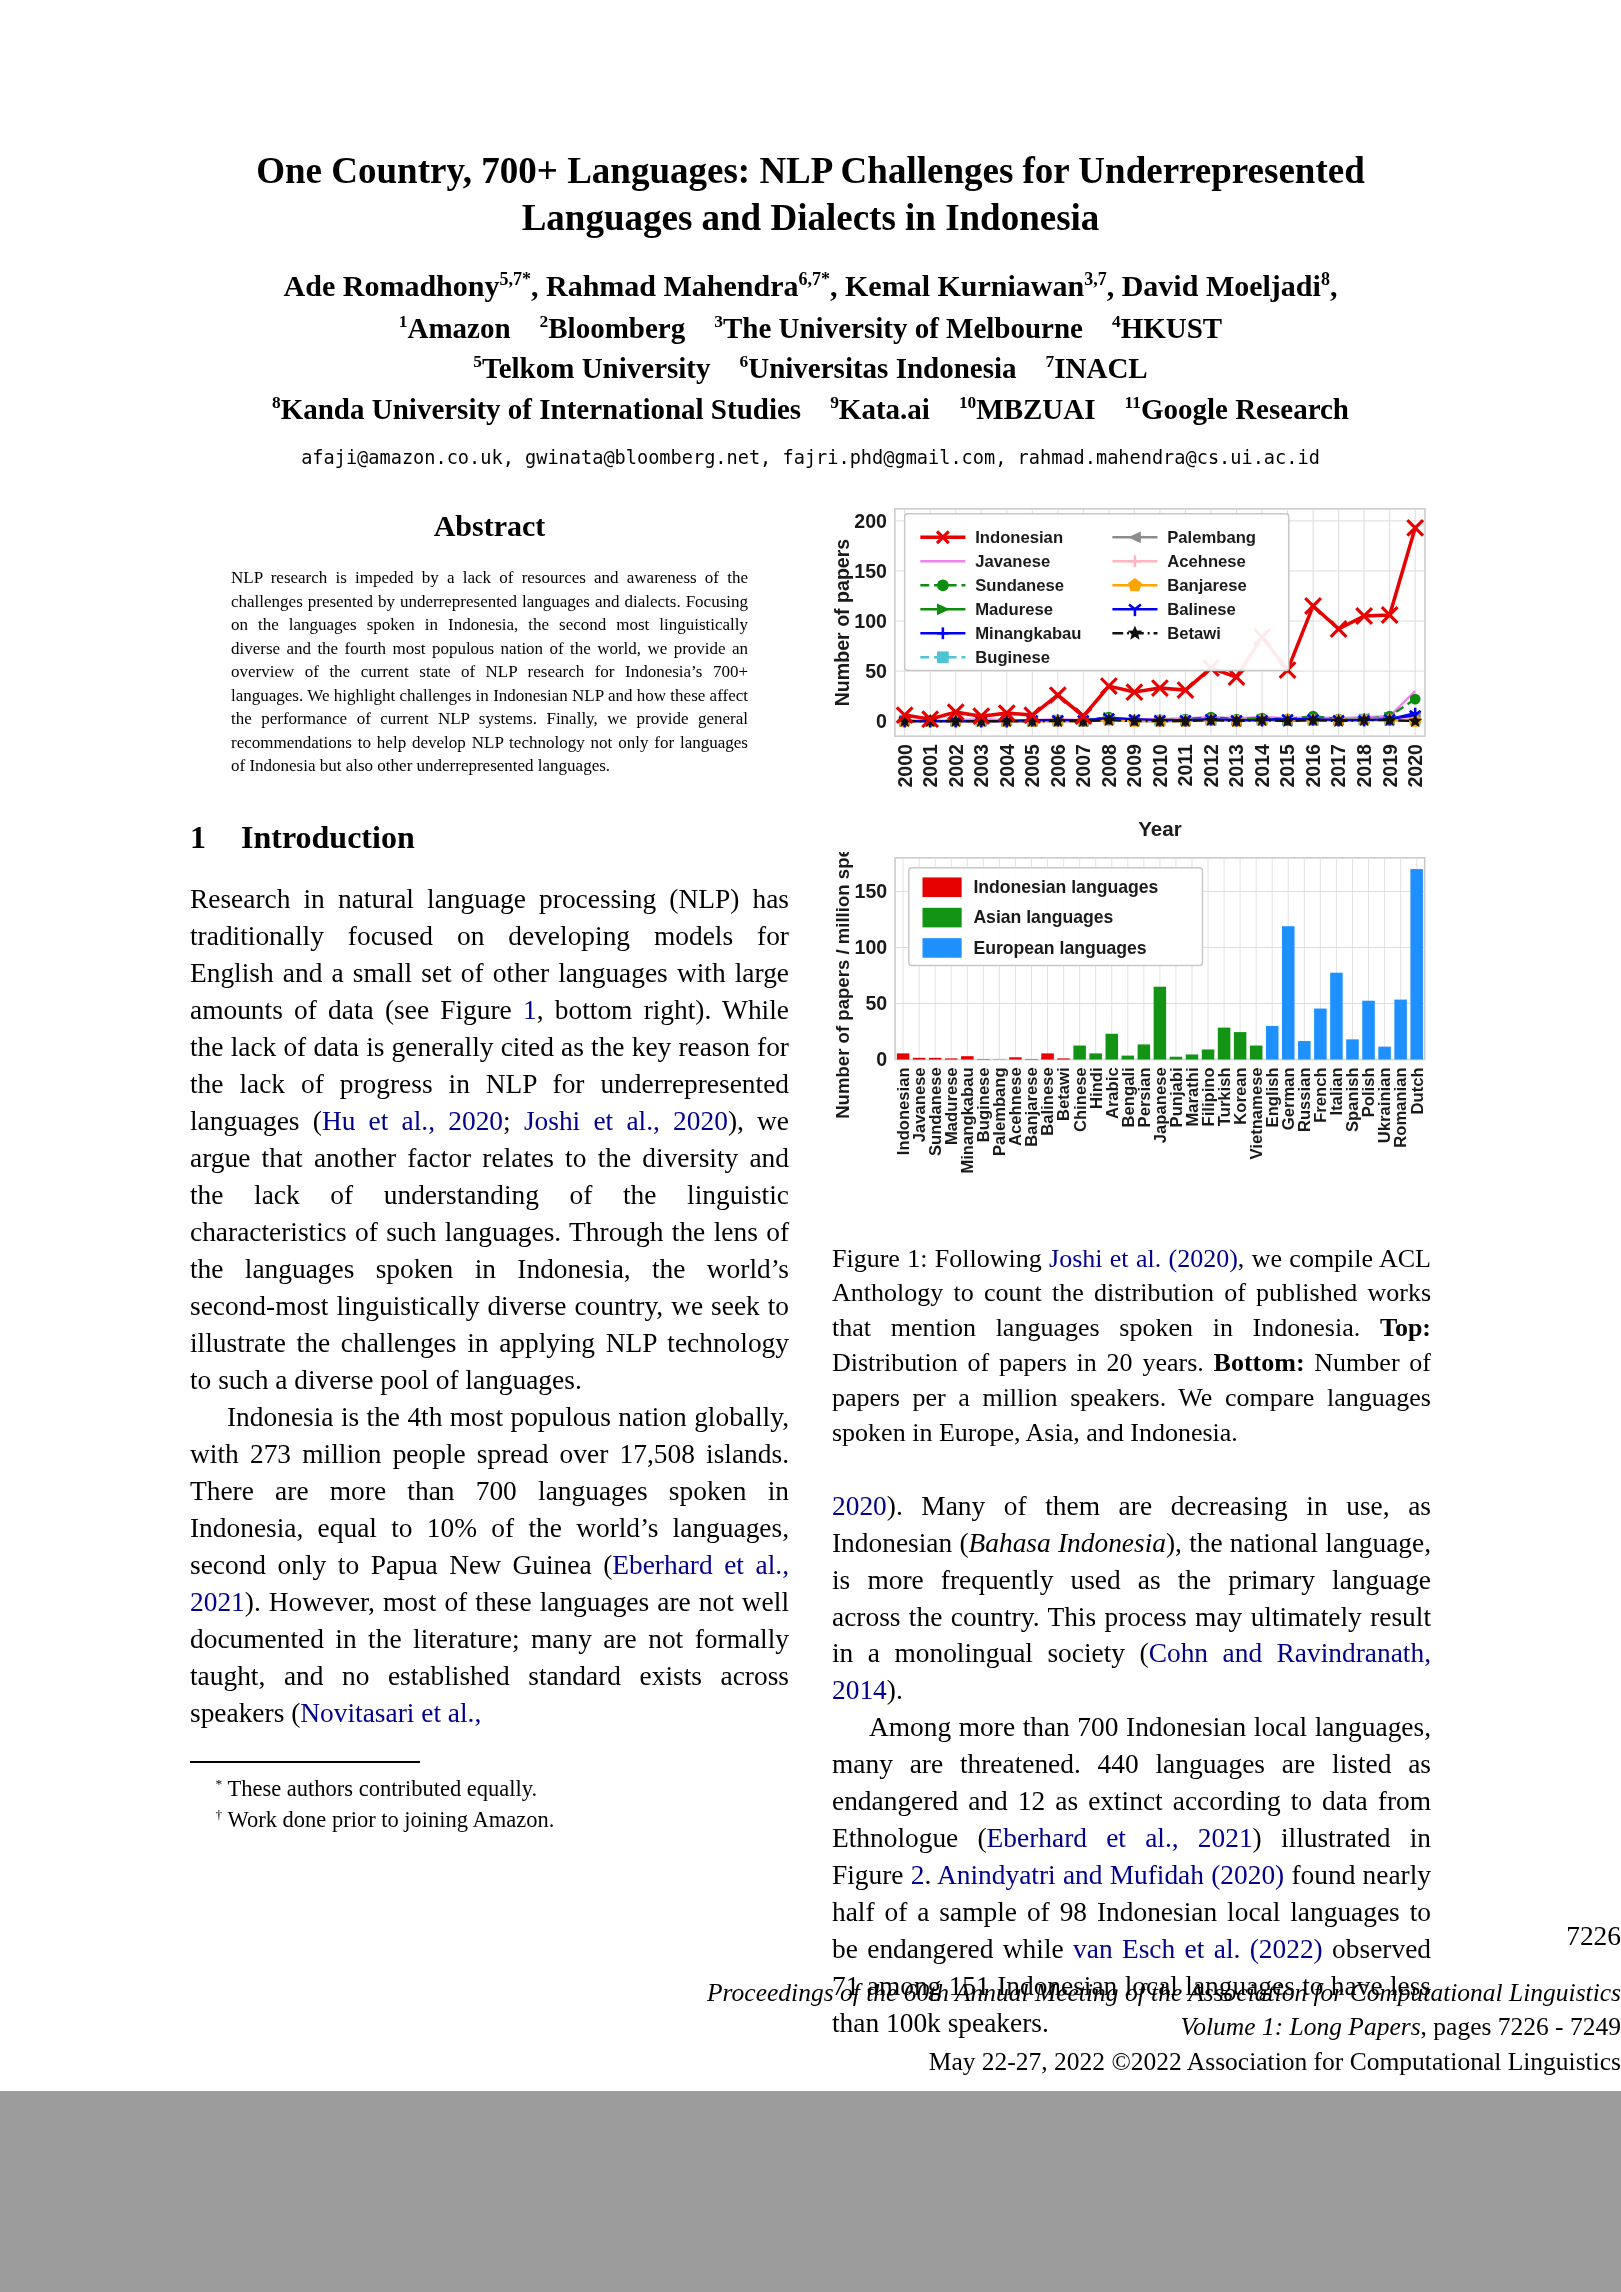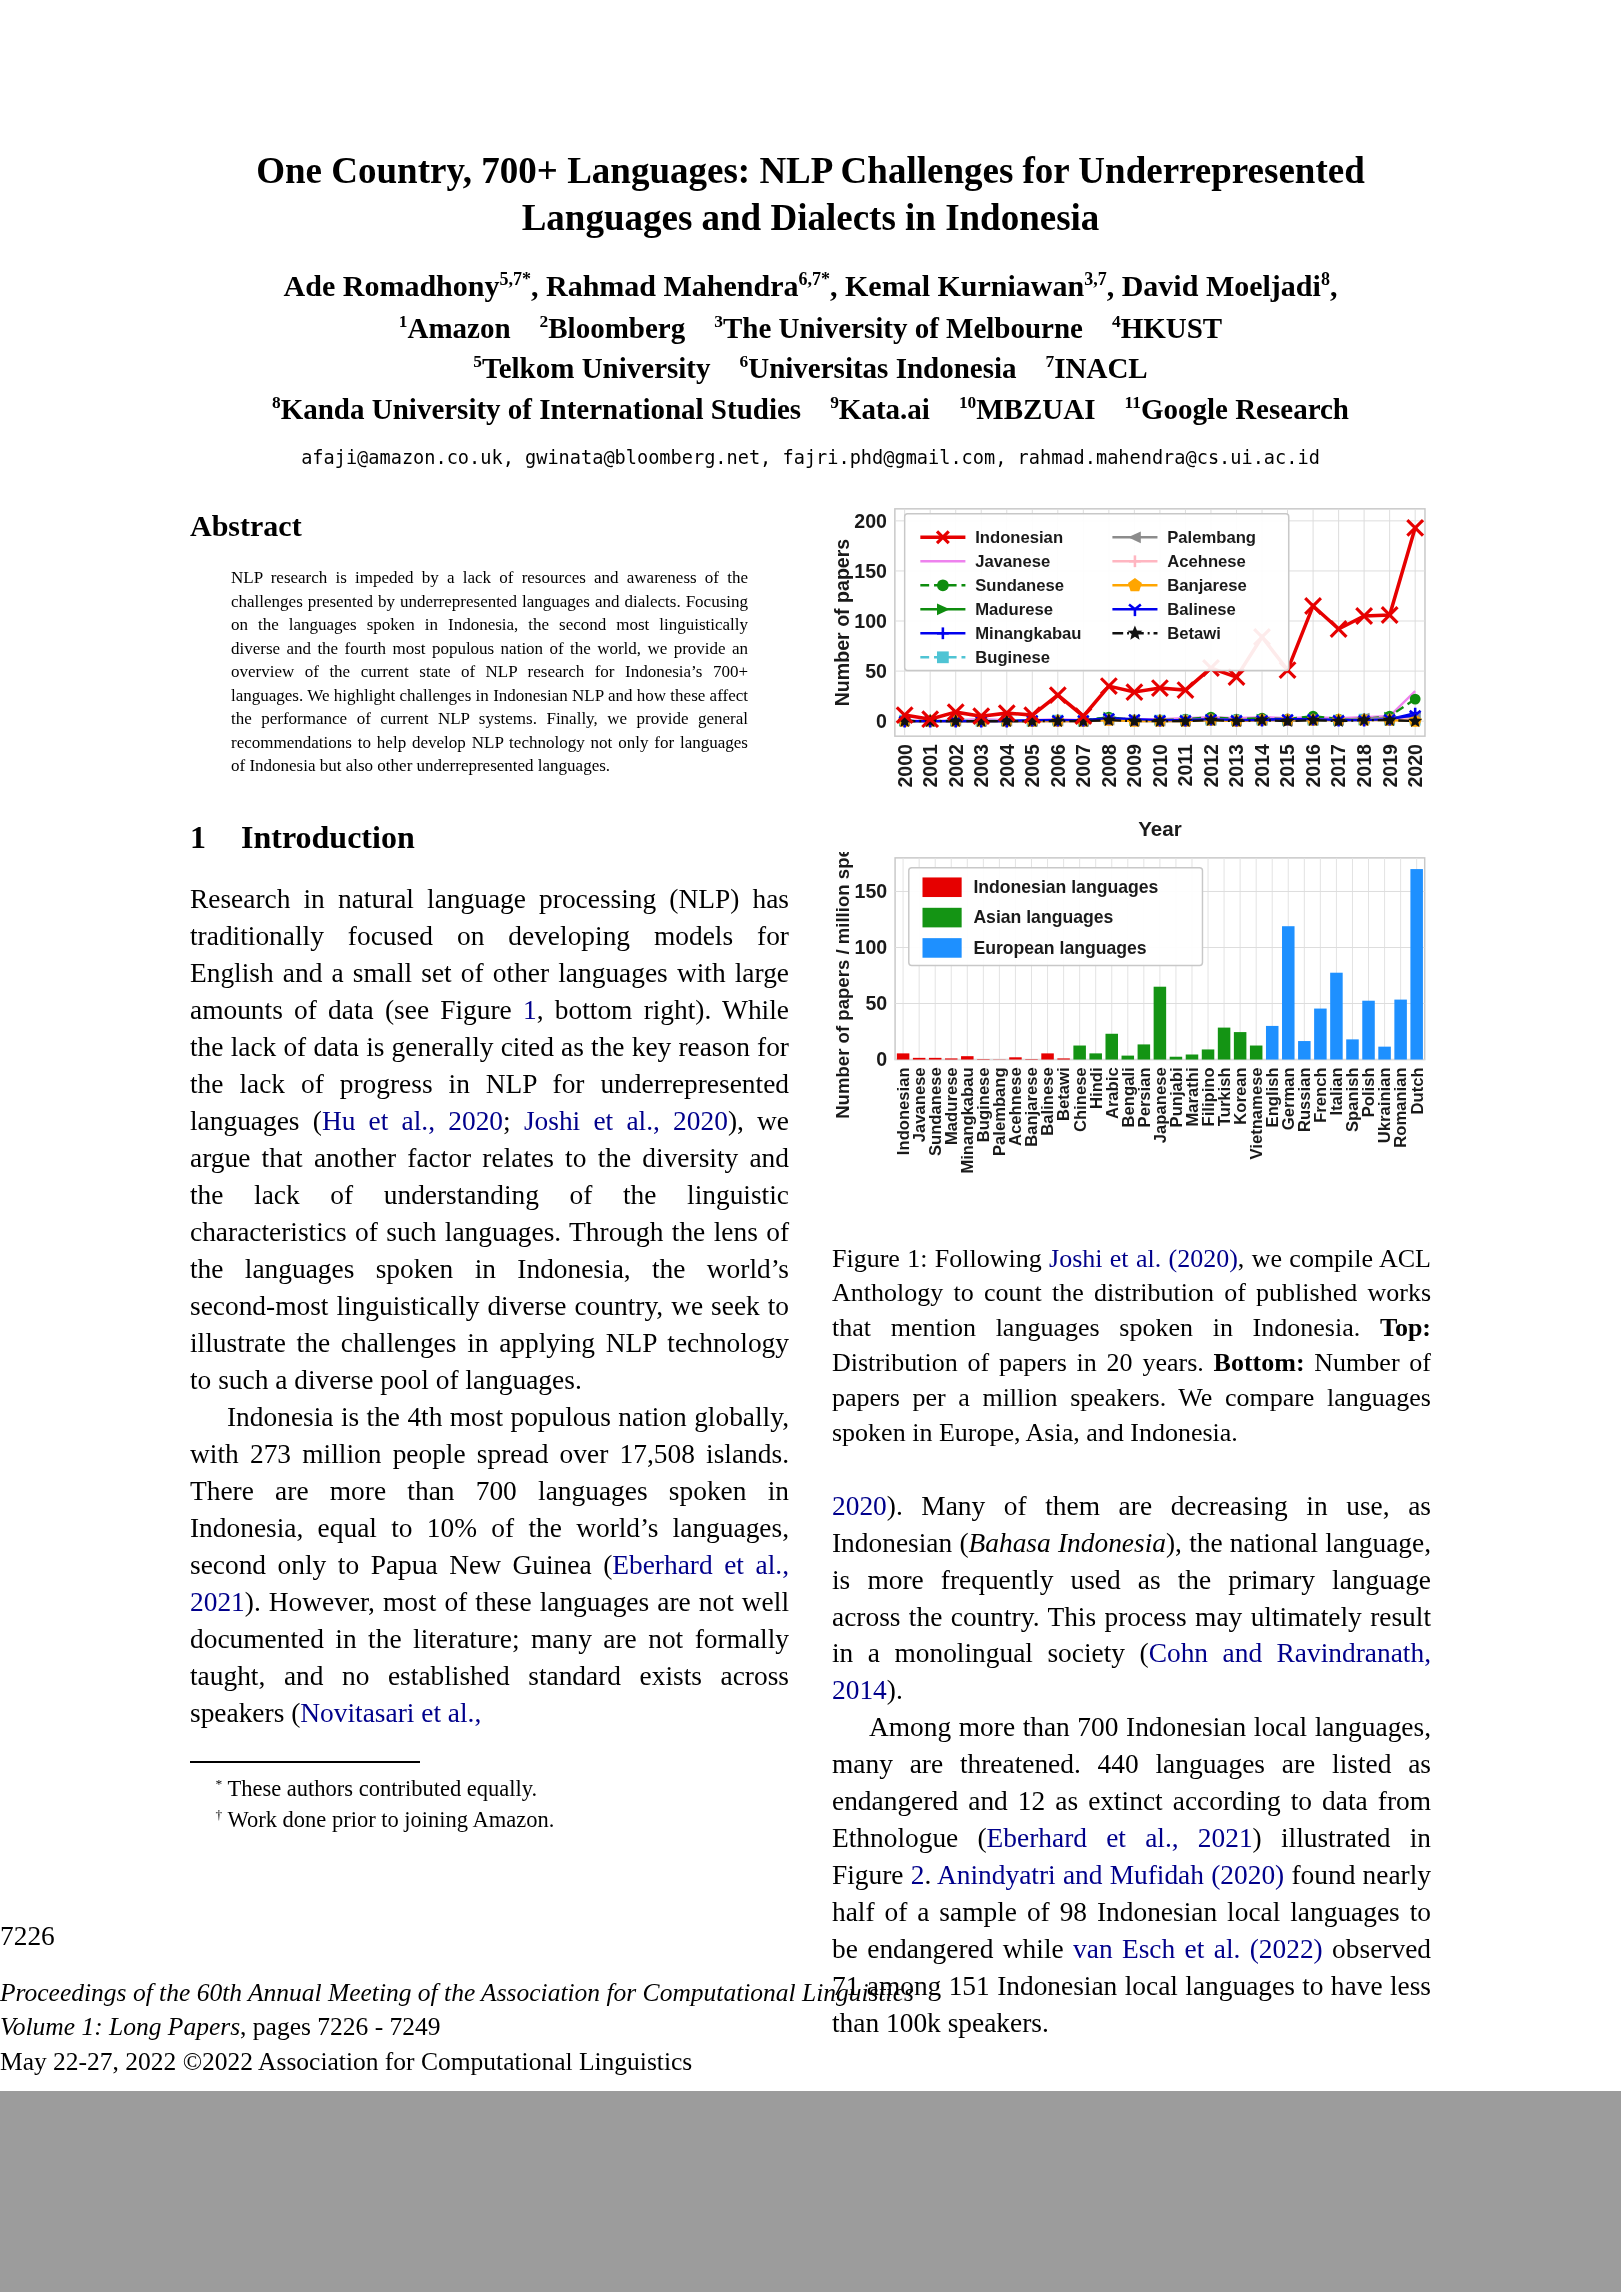--- a/index.html
+++ b/index.html
@@ -6,34 +6,34 @@
   .page{width:1621px;height:2091px;background:#ffffff;position:relative;box-sizing:border-box;
         padding:147px 190px 0;font-family:"Liberation Serif",serif;color:#000;}
   .title{font-size:37px;font-weight:bold;text-align:center;line-height:1.28;}
   .authors{margin-top:23.5px;text-align:center;font-weight:bold;font-size:30px;line-height:1.42;}
   .affils{text-align:center;font-weight:bold;font-size:29px;line-height:1.4;}
   sup{font-size:60%;line-height:0;}
   .gap{display:inline-block;width:29px;}
   .emails{margin-top:17.6px;text-align:center;font-family:"DejaVu Sans Mono",monospace;font-size:18.6px;}
   .cols{display:flex;gap:43px;margin-top:33px;}
   .col{width:599px;}
-  .abs-head{text-align:left;font-weight:bold;font-size:30px;margin:7.8px 0 23.5px;}
+  .abs-head{text-align:center;font-weight:bold;font-size:30px;margin:7.8px 0 23.5px;}
   .abs-text{font-size:17px;line-height:1.38;text-align:justify;margin:0;padding:0 41px;}
   .sec-head{font-size:32px;font-weight:bold;margin:41px 0 25.5px;}
   .sec-num{margin-right:35px;}
   .body-p{font-size:27.4px;line-height:1.35;text-align:justify;margin:0;}
   .body-p.indent{text-indent:37px;}
   .seg-link{color:#00008b;}
   .seg-italic{font-style:italic;}
   .seg-bold{font-weight:bold;}
   .fn-rule{width:230px;border-top:2px solid #000;margin:29px 0 9.8px;}
   .footnote{font-size:22.5px;line-height:1.4;text-indent:25.5px;}
   .caption{font-size:26px;line-height:1.34;text-align:justify;margin:17.6px 0 0;}
   .body-p.rc-first{margin-top:37px;}
-  .footer{position:absolute;left:0;right:0;bottom:11.8px;text-align:left;}
+  .footer{position:absolute;left:0;right:0;bottom:11.8px;text-align:right;}
   .pageno{font-size:27.4px;margin-bottom:23.5px;}
   .proc{font-size:25.5px;line-height:1.35;font-style:italic;}
   .proc-mixed{font-size:25.5px;line-height:1.35;}
   .it{font-style:italic;}
   svg.chart{display:block;}
   svg.chart text{font-family:"Liberation Sans",sans-serif;font-weight:bold;fill:#1a1a1a;}
   #bottom-chart{margin-top:9.8px;}
 </style>
 </head>
 <body>

